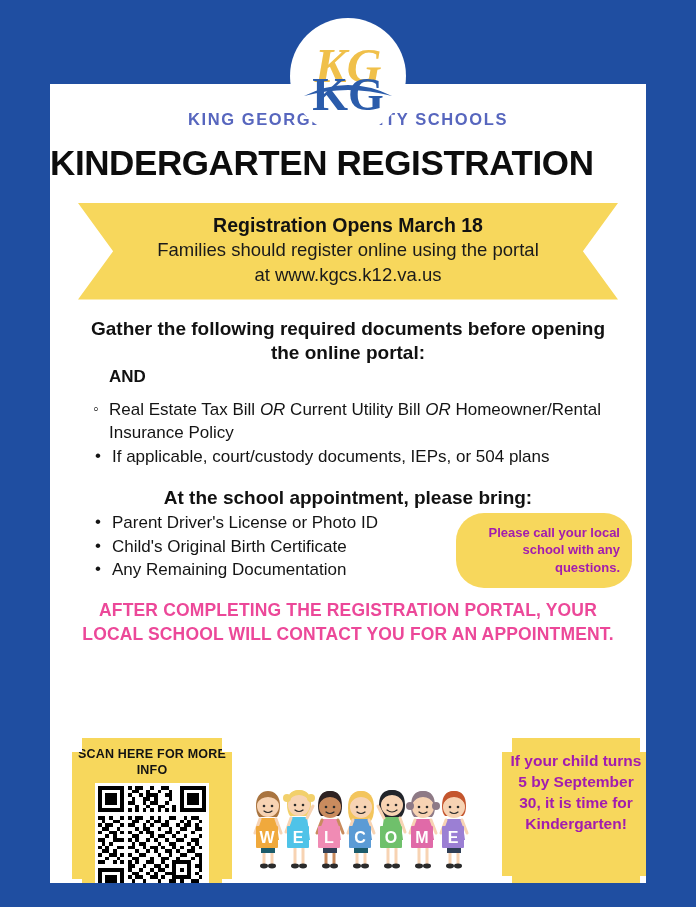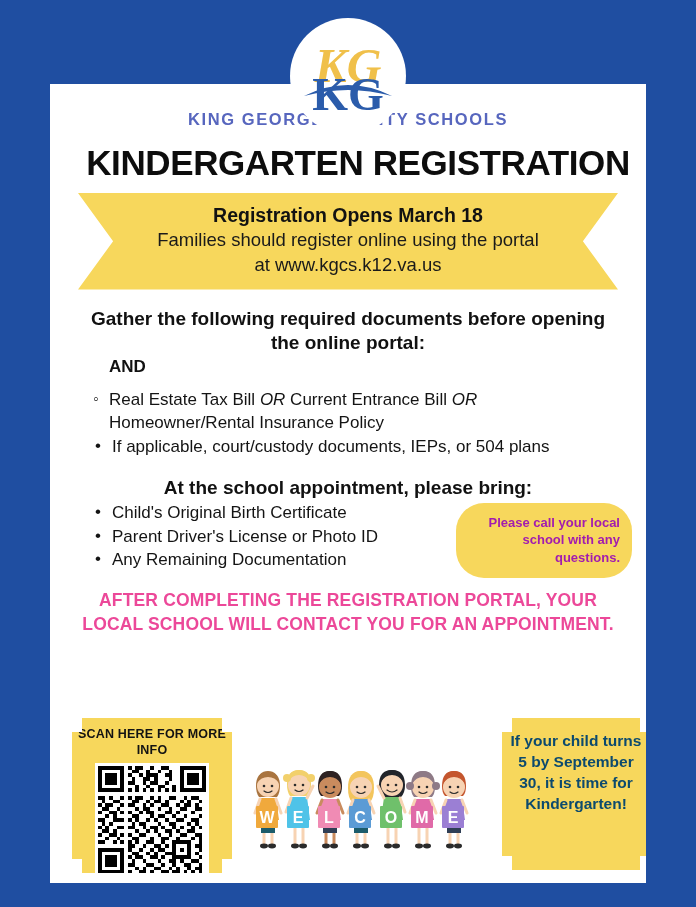--- a/index.html
+++ b/index.html
@@ -60,33 +60,31 @@
     margin: 26px 0 0 0;
     text-align: center;
     color: #5766BE;
     font-size: 16.5px;
     font-weight: bold;
     letter-spacing: 1.6px;
     font-family: "Liberation Sans", sans-serif;
   }
   .headline {
     margin: 14px 0 0 0;
-    text-align: center;
     color: #0d0d0d;
     font-size: 35px;
     font-weight: bold;
     letter-spacing: -0.4px;
     font-family: "Liberation Sans", sans-serif;
-    padding-left: 20px;
   }
 
   
   .ribbon {
     position: relative;
-    margin: 10px auto 0 auto;
+    margin: 20px auto 0 auto;
     width: 540px;
     background: #F7D75C;
     padding: 9px 52px 12px 52px;
     box-sizing: border-box;
     text-align: center;
     clip-path: polygon(0% 0%, 100% 0%, 100% 0%, 93.5% 50%, 100% 100%, 100% 100%, 0% 100%, 6.5% 50%);
   }
   .ribbon-line1 {
     font-size: 19.5px;
     font-weight: bold;
@@ -189,21 +187,21 @@
     font-weight: bold;
     letter-spacing: 0.15px;
     line-height: 1.35;
     color: #ec4899;
   }
 
   
   .bottom-row {
     position: absolute;
     left: 0;
-    top: 626px;
+    top: 646px;
     width: 616px;
     height: 173px;
   }
 
   .notched {
     background: #F7D75C;
     clip-path: polygon(
       0% 14px, 10px 14px, 10px 0%,
       calc(100% - 10px) 0%, calc(100% - 10px) 14px, 100% 14px,
       100% calc(100% - 14px), calc(100% - 10px) calc(100% - 14px), calc(100% - 10px) 100%,
@@ -244,21 +242,21 @@
     right: 16px;
     top: 8px;
     width: 148px;
     height: 152px;
     padding: 13px 8px 0 8px;
     box-sizing: border-box;
     text-align: center;
     font-size: 15.5px;
     font-weight: bold;
     line-height: 1.35;
-    color: #0c4a6e;
+    color: #a21caf;
   }
 
   .kids {
     position: absolute;
     left: 198px;
     top: 36px;
     width: 232px;
     height: 116px;
   }
   .kids svg { display:block; width:232px; height:116px; }
@@ -290,31 +288,31 @@
 
     <div class="body-area">
 
       <div class="sec-head">Gather the following required documents before opening the online portal:</div>
 
       <ul class="lvl1">
       </ul>
 
       <div class="and-line">AND</div>
       <ul class="lvl2">
-        <li><span>Real Estate Tax Bill </span><em class="it">OR</em><span> Current Entrance Bill </span><em class="it">OR</em><span> Homeowner/Rental Insurance Policy</span></li>
+        <li><span>Real Estate Tax Bill </span><em class="it">OR</em><span> Current Utility Bill </span><em class="it">OR</em><span> Homeowner/Rental Insurance Policy</span></li>
       </ul>
 
       <ul class="lvl1">
         <li>If applicable, court/custody documents, IEPs, or 504 plans</li>
       </ul>
 
       <div class="sec-head">At the school appointment, please bring:</div>
       <ul class="lvl1">
+        <li>Parent Driver's License or Photo ID</li>
         <li>Child's Original Birth Certificate</li>
-        <li>Parent Driver's License or Photo ID</li>
         <li>Any Remaining Documentation</li>
       </ul>
 
       <div class="pill">Please call your local school with any questions.</div>
     </div>
 
     <div class="closing">AFTER COMPLETING THE REGISTRATION PORTAL, YOUR LOCAL SCHOOL WILL CONTACT YOU FOR AN APPOINTMENT.</div>
 
     <div class="bottom-row">
 

